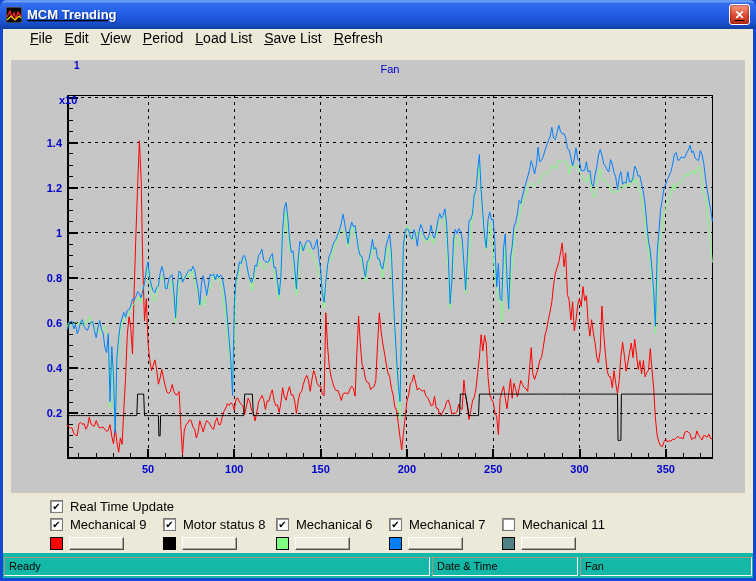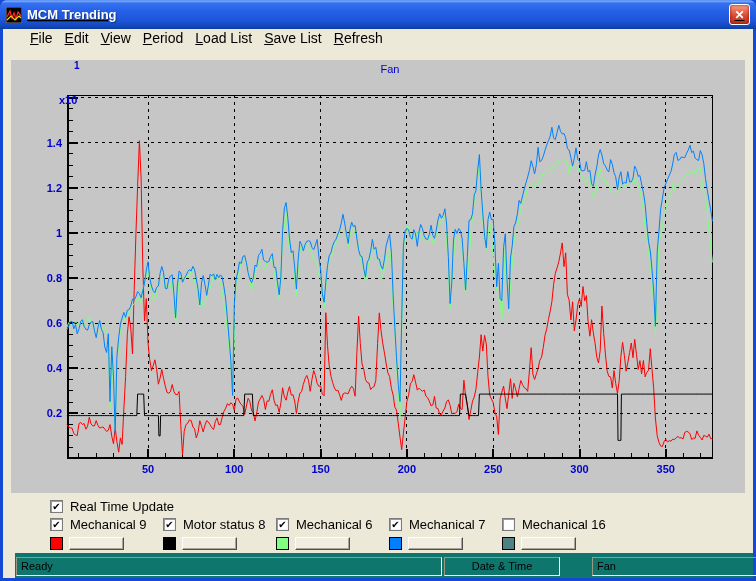--- a/index.html
+++ b/index.html
@@ -30,25 +30,25 @@
   .lrow{display:flex;align-items:center;height:14px;}
   .swrow{margin-top:5px;}
   .cb{width:13px;height:13px;background:#fff;border:1px solid #7b7b7b;
     box-shadow:inset 1px 1px 0 #9a9a9a, inset -1px -1px 0 #f4f4f4;
     font-size:10px;line-height:11px;text-align:center;color:#000;flex:0 0 auto;}
   .cb-label{margin-left:7px;font-size:13px;color:#000;white-space:nowrap;}
   .swatch{width:13px;height:13px;border:1px solid #000;flex:0 0 auto;}
   .color-btn{width:55px;height:13px;margin-left:6px;background:#f1eee1;
     border:1px solid;border-color:#fff #4e4e4e #4e4e4e #fff;
     box-shadow:inset -1px -1px 0 #aaa696;flex:0 0 auto;}
-  .statusbar{position:absolute;left:12px;right:0;top:524px;height:25px;background:#0f766e;}
+  .statusbar{position:absolute;left:0;right:0;top:524px;height:25px;background:#14b8a6;}
   .status-section{position:absolute;top:4px;height:19px;font-size:11px;color:#000;
     padding:2px 4px;border:1px solid;border-color:#9d9884 #fff #fff #9d9884;overflow:hidden;}
   .status-left{left:1px;width:426px;}
-  .status-mid{left:429px;width:116px;text-align:center;}
+  .status-mid{left:429px;width:146px;}
   .status-right{left:577px;width:172px;}
 </style>
 </head>
 <body>
 
 <div class="window">
   <div class="titlebar">
     <svg class="app-icon" viewBox="0 0 16 16">
       <rect x="0" y="0" width="16" height="16" fill="#000" stroke="#888" stroke-width="1"></rect>
       <polyline points="1,10 4,4 6,11 8,6 10,12 12,5 15,9" fill="none" stroke="#ff2020" stroke-width="1.3"></polyline>
@@ -228,21 +228,21 @@
             <span class="cb-label">Mechanical 7</span>
           </div>
           <div class="lrow swrow">
             <span class="swatch" style="background: rgb(0, 128, 255);"></span>
             <span class="color-btn"></span>
           </div>
         </div>
         <div>
           <div class="lrow">
             <span class="cb"></span>
-            <span class="cb-label">Mechanical 16</span>
+            <span class="cb-label">Mechanical 11</span>
           </div>
           <div class="lrow swrow">
             <span class="swatch" style="background: rgb(77, 129, 132);"></span>
             <span class="color-btn"></span>
           </div>
         </div>
       </div>
 
     <div class="statusbar">
       <div class="status-section status-left">Ready</div>

